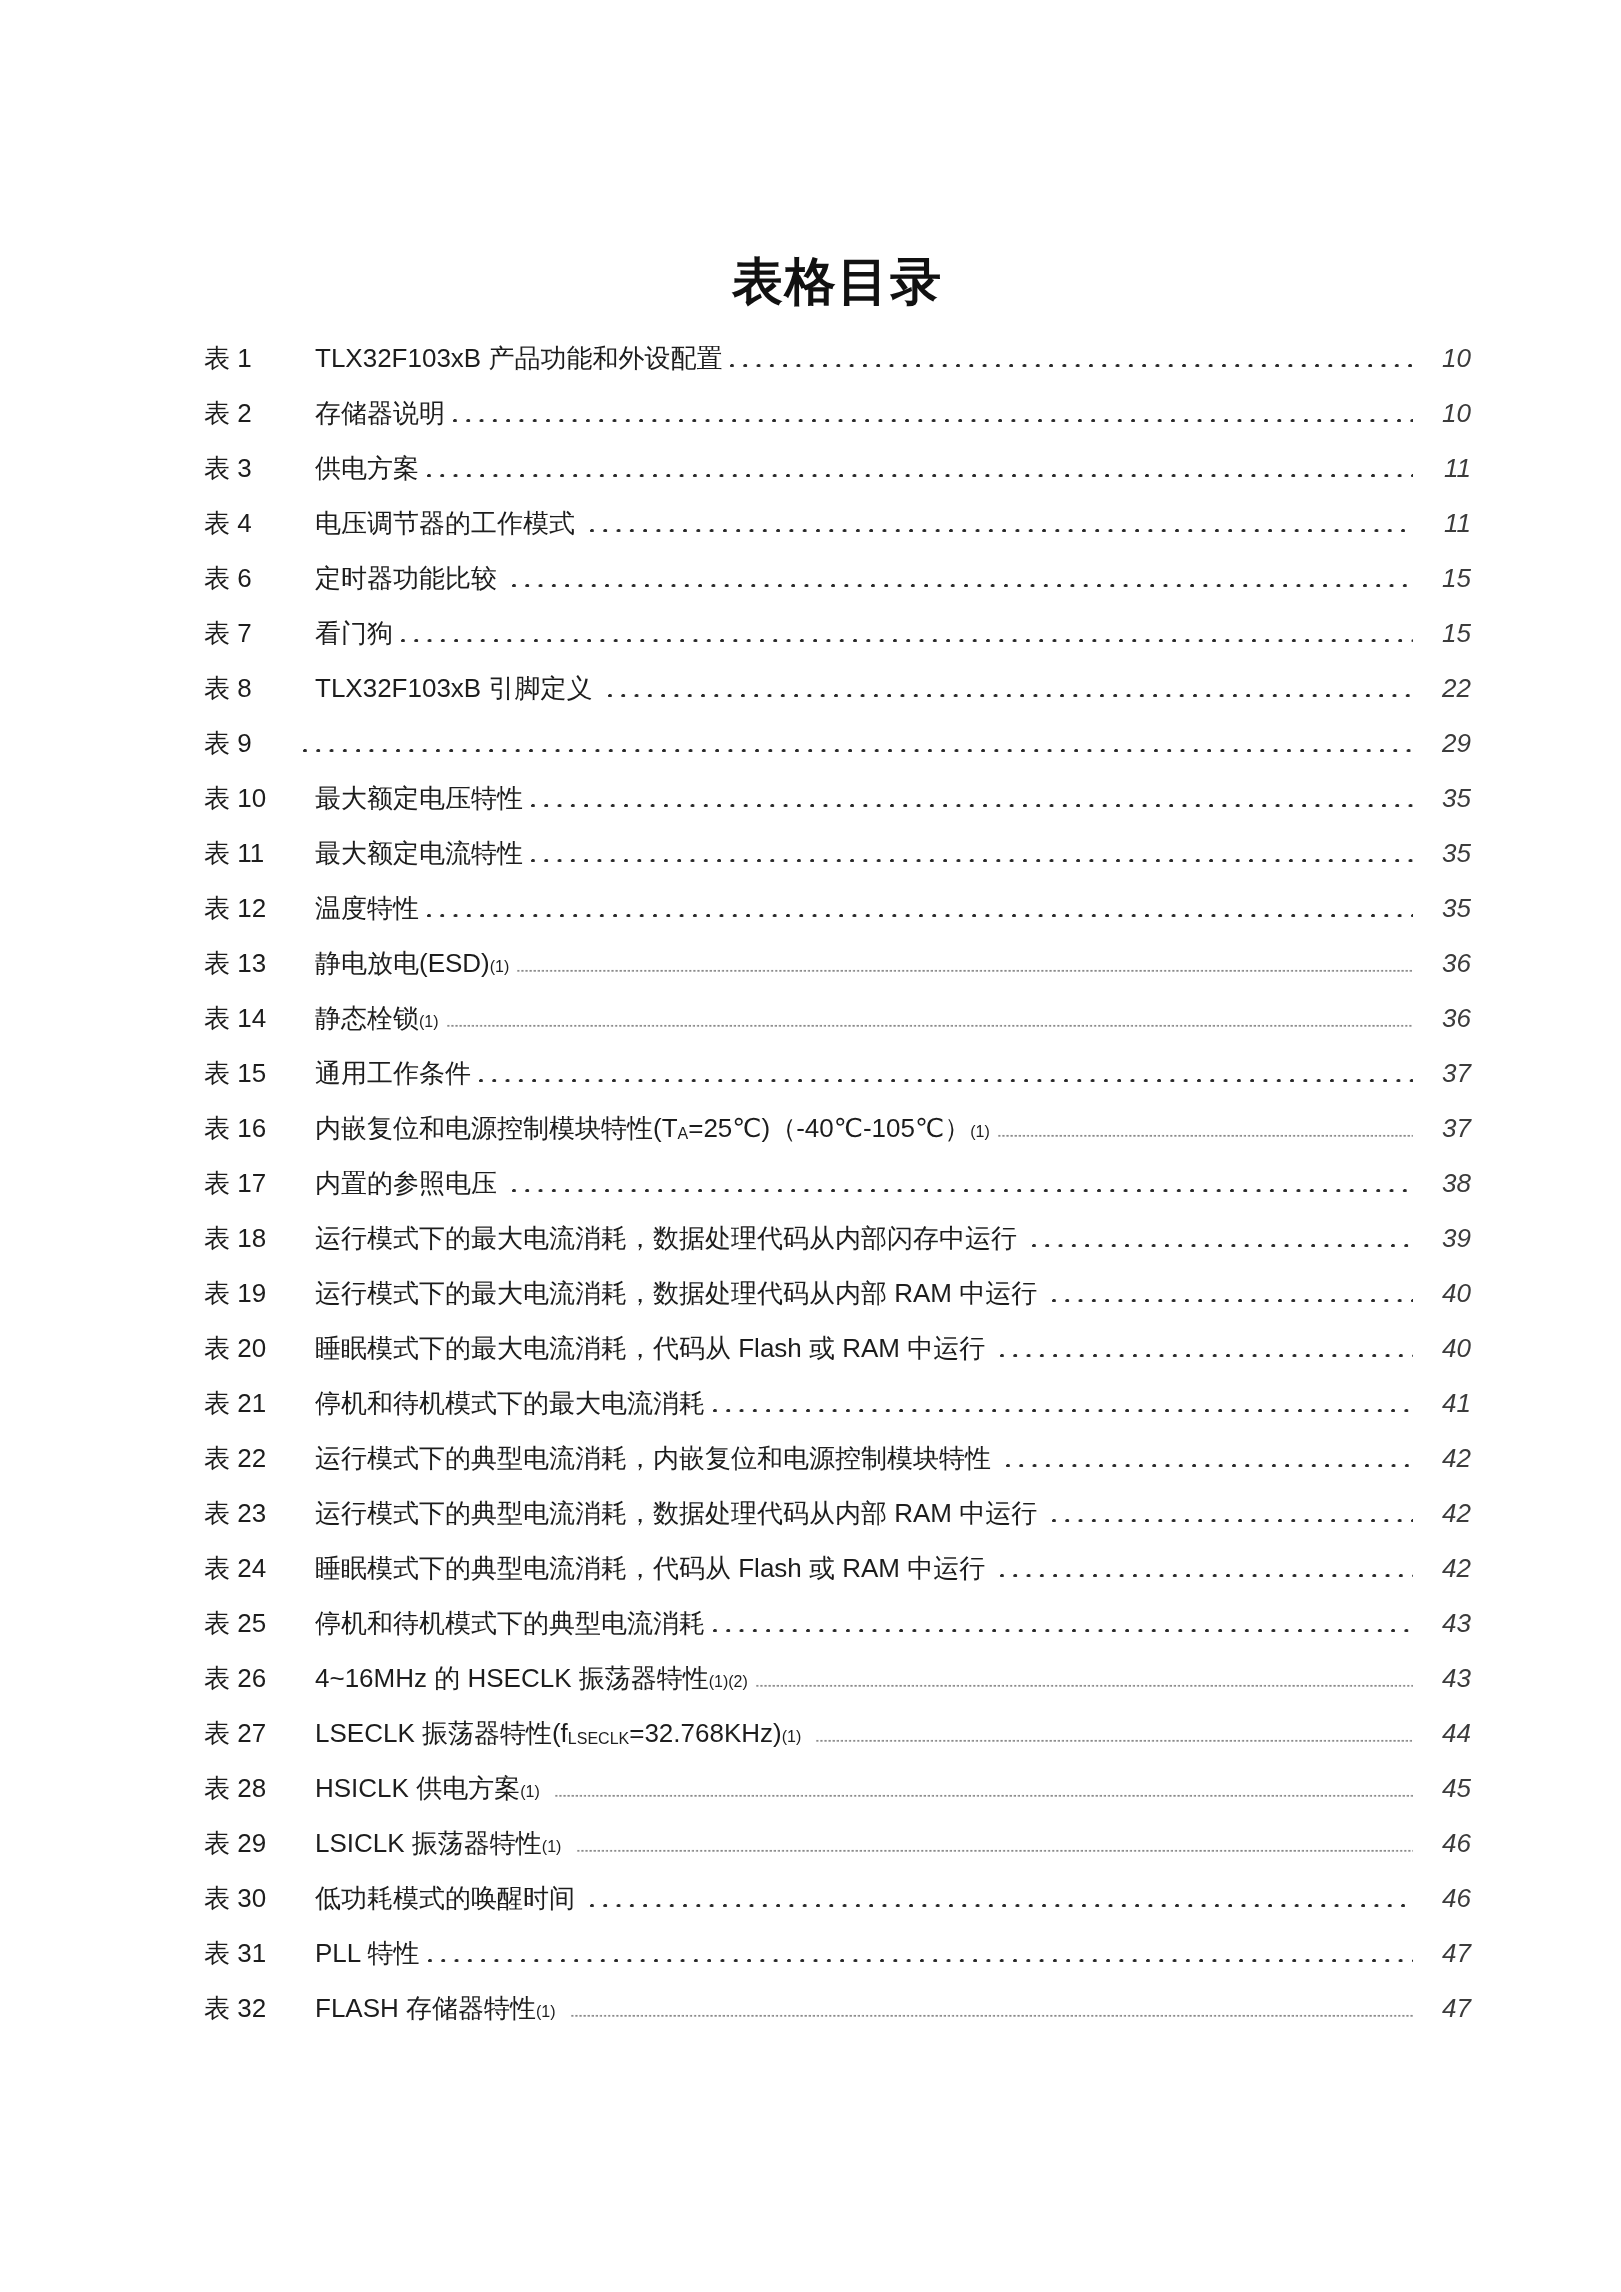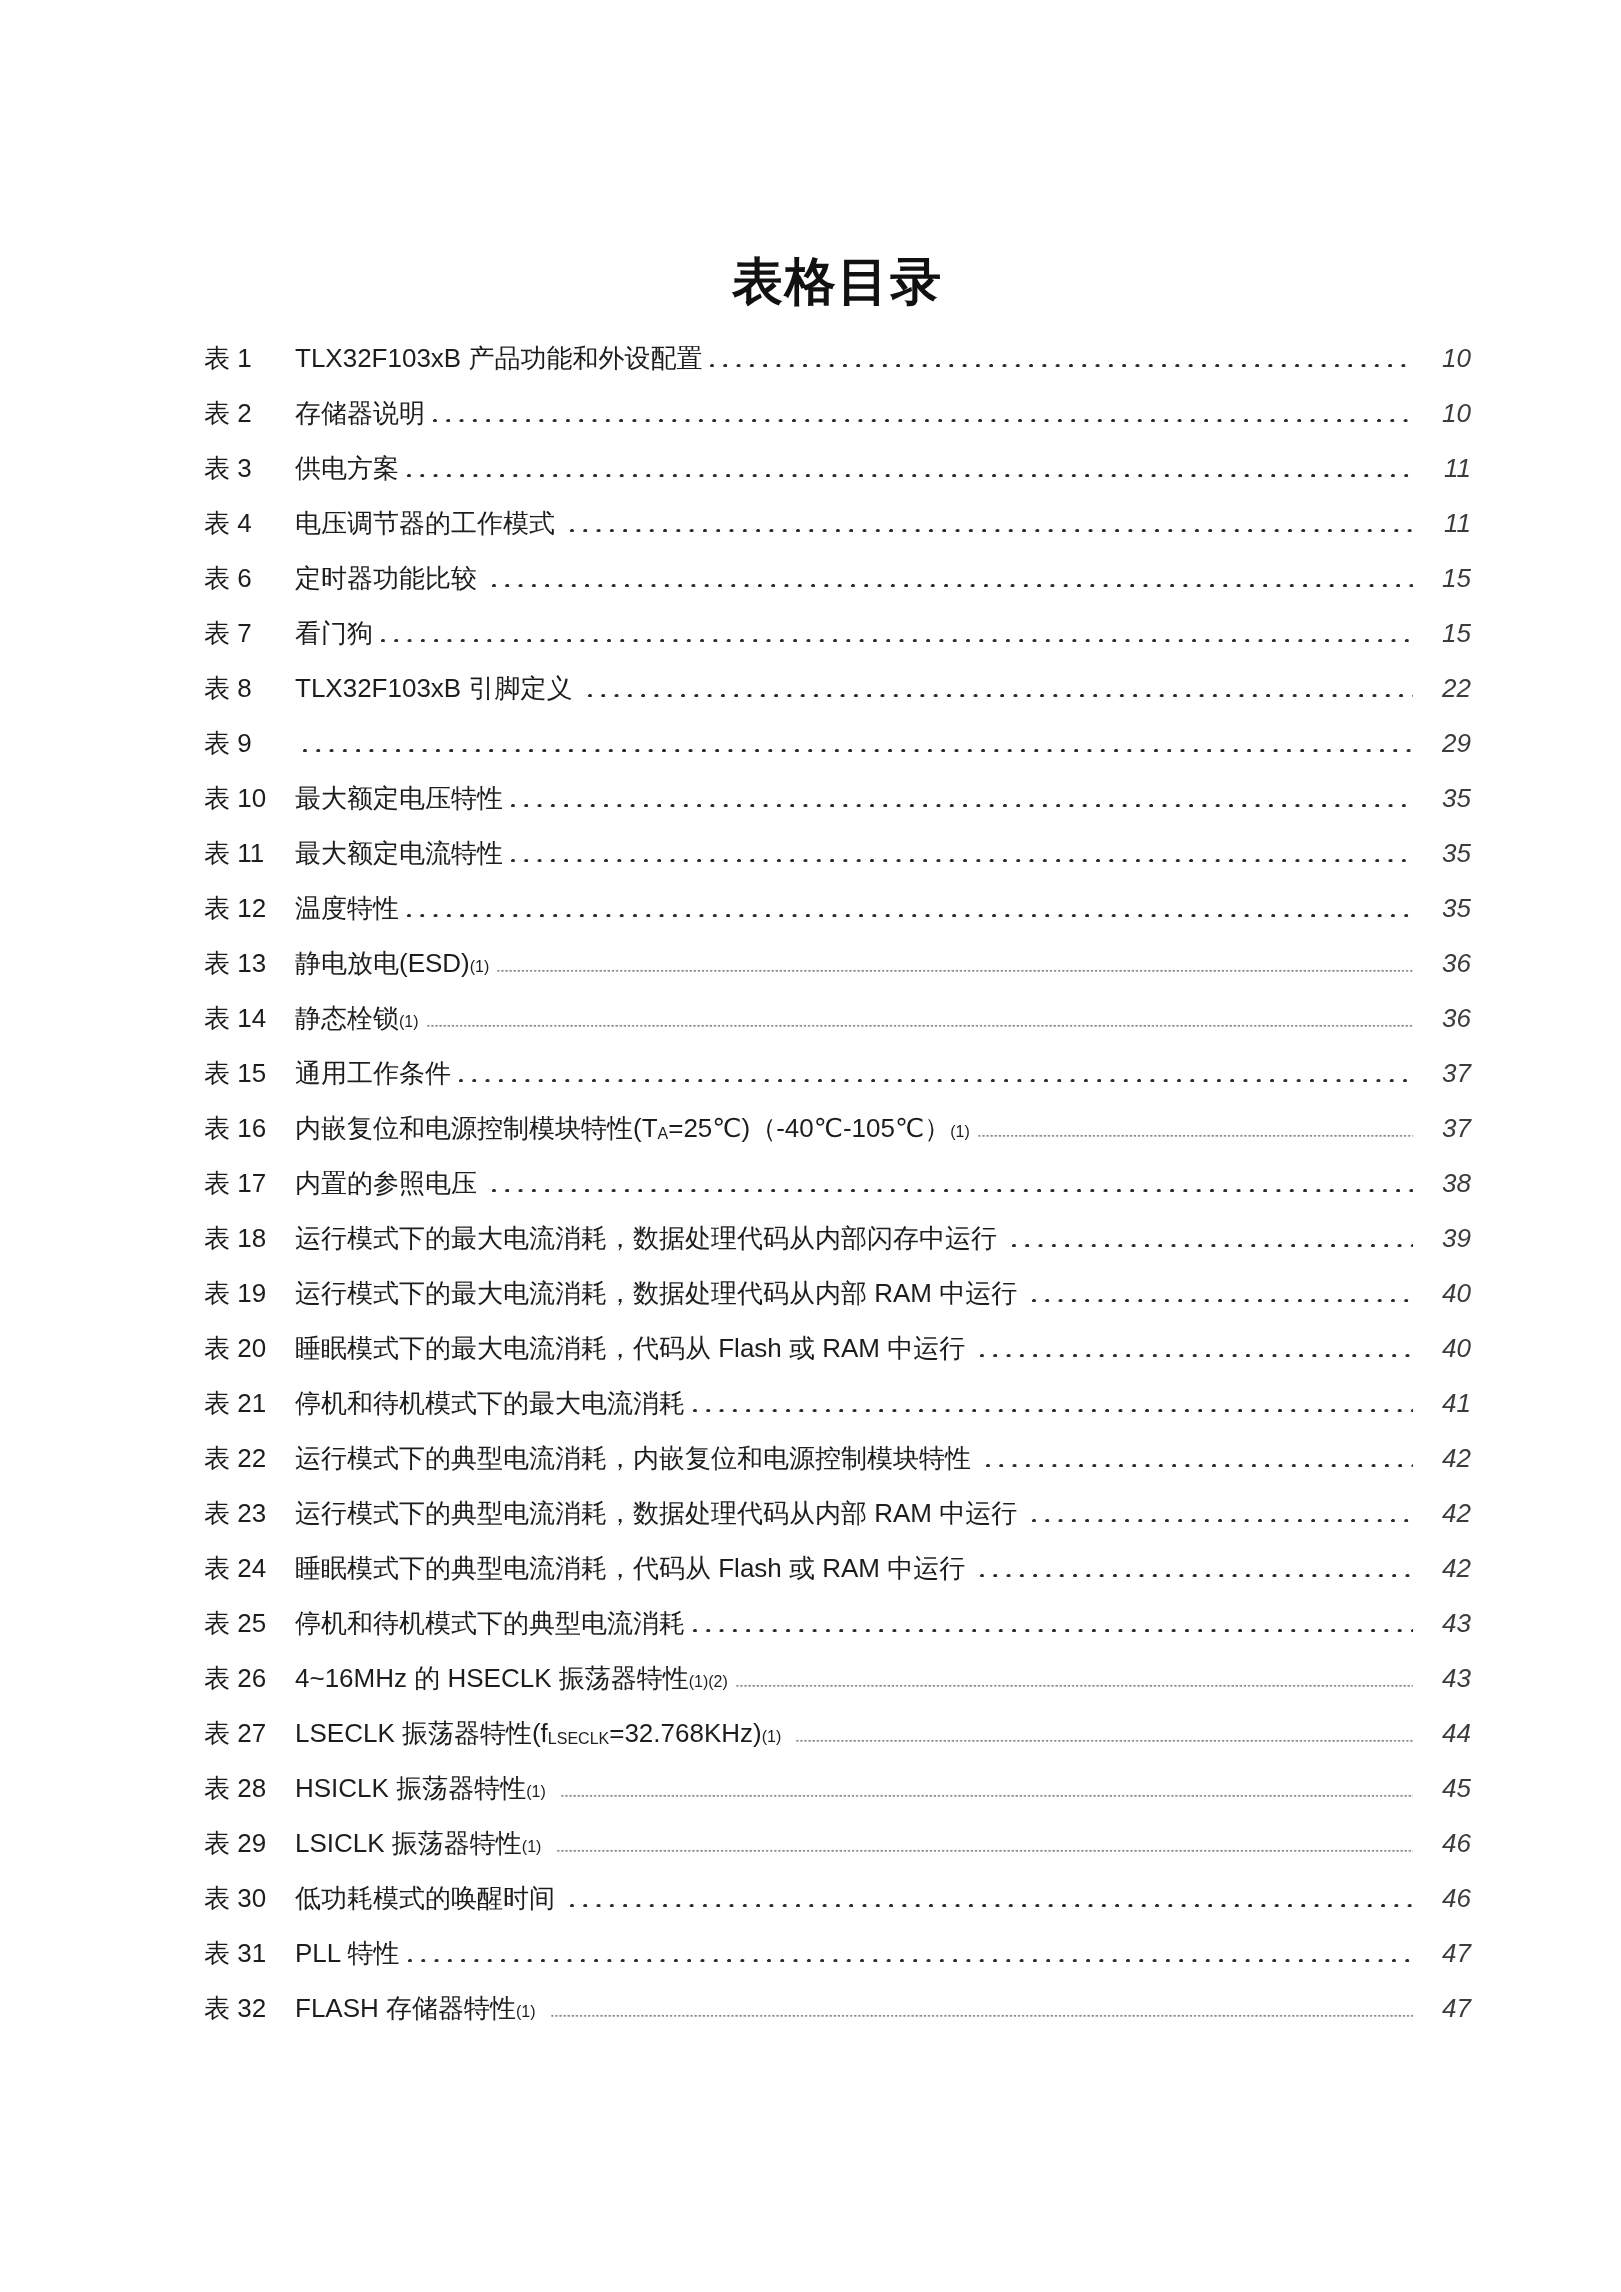--- a/index.html
+++ b/index.html
@@ -44,20 +44,21 @@
     font-size: 26px;
     white-space: pre;
   }
   .toc-num {
     flex: 0 0 91px;
     white-space: pre;
   }
   .toc-title {
     flex: 0 0 auto;
     white-space: pre;
+    margin-left: 20px;
   }
   .seg-small {
     font-size: 16px;
   }
   .seg-sub {
     font-size: 16px;
     vertical-align: -1.8px;
   }
   .leader {
     flex: 1 1 auto;
@@ -107,20 +108,20 @@
       <div class="toc-row"><span class="toc-num">表 18</span><span class="toc-title"><span class="seg-normal">运行模式下的最大电流消耗，数据处理代码从内部闪存中运行 </span></span><span class="leader wide"></span><span class="toc-page">39</span></div>
       <div class="toc-row"><span class="toc-num">表 19</span><span class="toc-title"><span class="seg-normal">运行模式下的最大电流消耗，数据处理代码从内部 RAM 中运行 </span></span><span class="leader wide"></span><span class="toc-page">40</span></div>
       <div class="toc-row"><span class="toc-num">表 20</span><span class="toc-title"><span class="seg-normal">睡眠模式下的最大电流消耗，代码从 Flash 或 RAM 中运行 </span></span><span class="leader wide"></span><span class="toc-page">40</span></div>
       <div class="toc-row"><span class="toc-num">表 21</span><span class="toc-title"><span class="seg-normal">停机和待机模式下的最大电流消耗</span></span><span class="leader wide"></span><span class="toc-page">41</span></div>
       <div class="toc-row"><span class="toc-num">表 22</span><span class="toc-title"><span class="seg-normal">运行模式下的典型电流消耗，内嵌复位和电源控制模块特性 </span></span><span class="leader wide"></span><span class="toc-page">42</span></div>
       <div class="toc-row"><span class="toc-num">表 23</span><span class="toc-title"><span class="seg-normal">运行模式下的典型电流消耗，数据处理代码从内部 RAM 中运行 </span></span><span class="leader wide"></span><span class="toc-page">42</span></div>
       <div class="toc-row"><span class="toc-num">表 24</span><span class="toc-title"><span class="seg-normal">睡眠模式下的典型电流消耗，代码从 Flash 或 RAM 中运行 </span></span><span class="leader wide"></span><span class="toc-page">42</span></div>
       <div class="toc-row"><span class="toc-num">表 25</span><span class="toc-title"><span class="seg-normal">停机和待机模式下的典型电流消耗</span></span><span class="leader wide"></span><span class="toc-page">43</span></div>
       <div class="toc-row"><span class="toc-num">表 26</span><span class="toc-title"><span class="seg-normal">4~16MHz 的 HSECLK 振荡器特性</span><span class="seg-small">(1)(2)</span></span><span class="leader fine"></span><span class="toc-page">43</span></div>
       <div class="toc-row"><span class="toc-num">表 27</span><span class="toc-title"><span class="seg-normal">LSECLK 振荡器特性(f</span><span class="seg-sub">LSECLK</span><span class="seg-normal">=32.768KHz)</span><span class="seg-small">(1)</span><span class="seg-normal"> </span></span><span class="leader fine"></span><span class="toc-page">44</span></div>
-      <div class="toc-row"><span class="toc-num">表 28</span><span class="toc-title"><span class="seg-normal">HSICLK 振荡器特性</span><span class="seg-small">(1)</span><span class="seg-normal"> </span></span><span class="leader fine"></span><span class="toc-page">45</span></div>
+      <div class="toc-row"><span class="toc-num">表 28</span><span class="toc-title"><span class="seg-normal">HSICLK 供电方案</span><span class="seg-small">(1)</span><span class="seg-normal"> </span></span><span class="leader fine"></span><span class="toc-page">45</span></div>
       <div class="toc-row"><span class="toc-num">表 29</span><span class="toc-title"><span class="seg-normal">LSICLK 振荡器特性</span><span class="seg-small">(1)</span><span class="seg-normal"> </span></span><span class="leader fine"></span><span class="toc-page">46</span></div>
       <div class="toc-row"><span class="toc-num">表 30</span><span class="toc-title"><span class="seg-normal">低功耗模式的唤醒时间 </span></span><span class="leader wide"></span><span class="toc-page">46</span></div>
       <div class="toc-row"><span class="toc-num">表 31</span><span class="toc-title"><span class="seg-normal">PLL 特性</span></span><span class="leader wide"></span><span class="toc-page">47</span></div>
       <div class="toc-row"><span class="toc-num">表 32</span><span class="toc-title"><span class="seg-normal">FLASH 存储器特性</span><span class="seg-small">(1)</span><span class="seg-normal"> </span></span><span class="leader fine"></span><span class="toc-page">47</span></div>
     </div>
 </div>
 
 
 </body></html>

